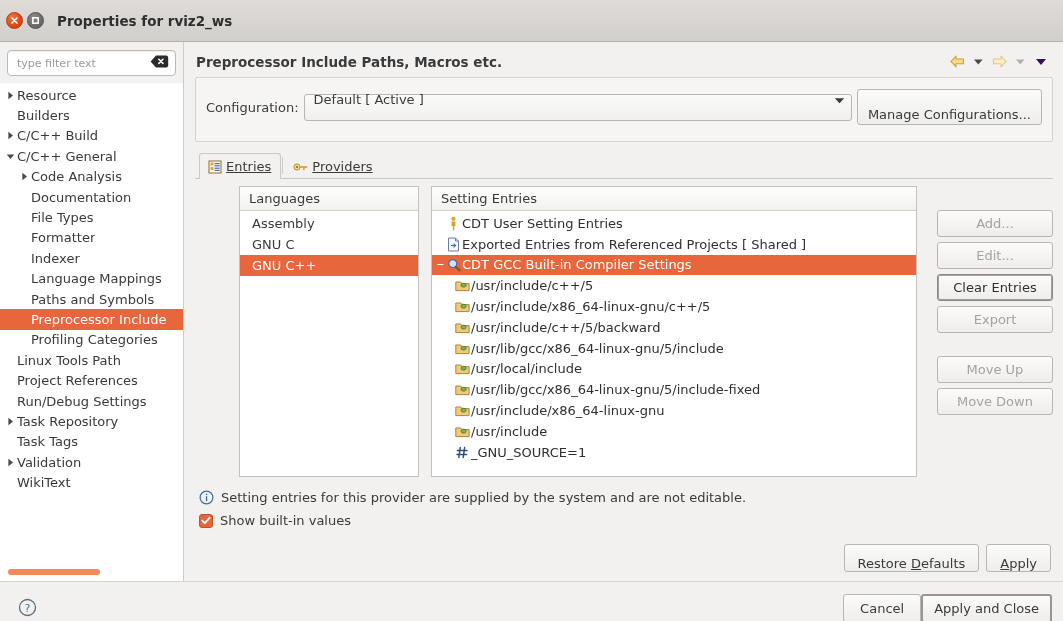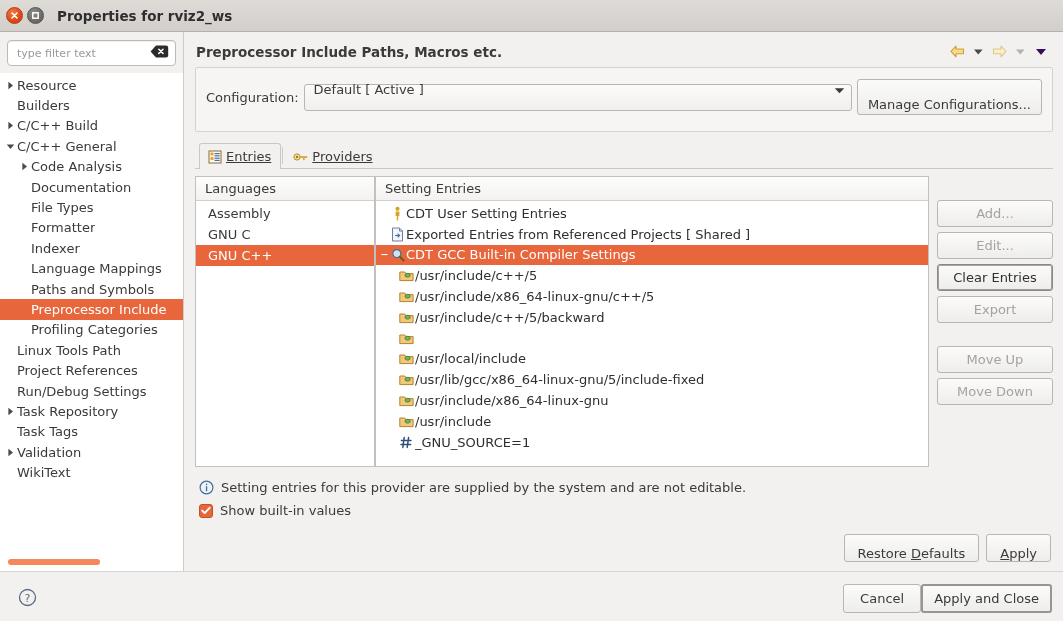--- a/index.html
+++ b/index.html
@@ -8,21 +8,21 @@
     width: 1063px; height: 621px;
     overflow: hidden;
     font-family: "DejaVu Sans", "Liberation Sans", sans-serif;
     font-size: 13px;
     color: #3c3c3c;
     background: #f2f1f0;
   }
 
   
   .titlebar {
-    height: 32px;
+    height: 42px;
     background: linear-gradient(to bottom, #dfdbd7 0%, #d2cecb 100%);
     border-bottom: 1px solid #b6b0ab;
     display: flex; align-items: center;
     padding: 0 6px;
     position: relative;
   }
   .winbtn {
     width: 17px; height: 17px; border-radius: 50%;
     margin-right: 4px;
     display: flex; align-items: center; justify-content: center;
@@ -230,24 +230,25 @@
     width: 1px; height: 17px;
     background: #cfcbc7;
     align-self: center;
     margin: 0 1px;
   }
   .tab svg { display: block; flex: 0 0 auto; }
 
   
   .lists-row {
     display: flex;
-    gap: 0;
+    gap: 12px;
     flex: 1 1 auto;
     min-height: 0;
     padding-top: 7px;
+    margin-left: 44px;
   }
   .lang-panel {
     width: 180px; flex: 0 0 180px;
     background: #ffffff;
     border: 1px solid #c4c0bc;
     display: flex; flex-direction: column;
     overflow: hidden;
   }
   .entries-panel {
     flex: 1 1 auto;
@@ -674,20 +675,21 @@
               </div>
               <div class="entry-row">
                 <span class="entry-indent"></span>
                 <span class="entry-twisty"></span>
                 <span class="entry-icon">
                   <svg width="15" height="13" viewBox="0 0 15 13">
                     <path d="M0.8 3 h5 l1.3 1.6 h7 v7 h-13.3 z" fill="#f2c87a" stroke="#b3852c" stroke-width="1"></path>
                     <ellipse cx="8.6" cy="6.2" rx="2.6" ry="1.9" fill="#7cb45a" stroke="#4d7a33" stroke-width="0.9"></ellipse>
                   </svg>
                 </span>
+                <span class="entry-text">/usr/lib/gcc/x86_64-linux-gnu/5/include</span>
               </div>
               <div class="entry-row">
                 <span class="entry-indent"></span>
                 <span class="entry-twisty"></span>
                 <span class="entry-icon">
                   <svg width="15" height="13" viewBox="0 0 15 13">
                     <path d="M0.8 3 h5 l1.3 1.6 h7 v7 h-13.3 z" fill="#f2c87a" stroke="#b3852c" stroke-width="1"></path>
                     <ellipse cx="8.6" cy="6.2" rx="2.6" ry="1.9" fill="#7cb45a" stroke="#4d7a33" stroke-width="0.9"></ellipse>
                   </svg>
                 </span>

